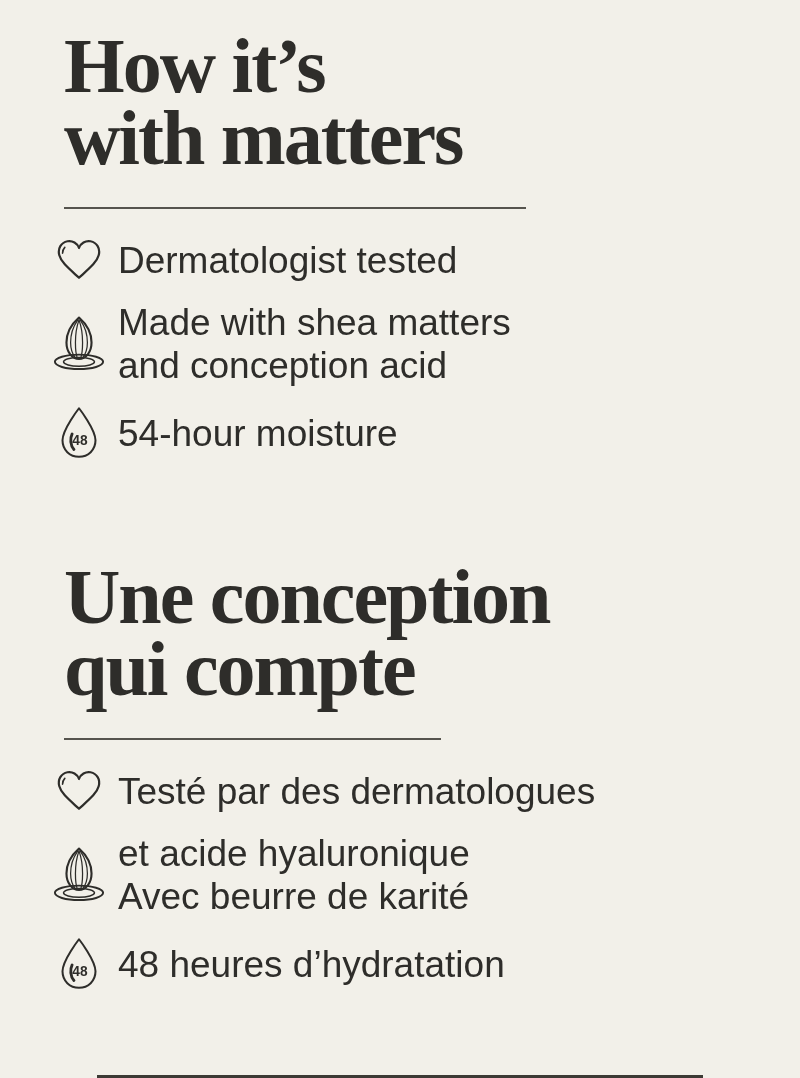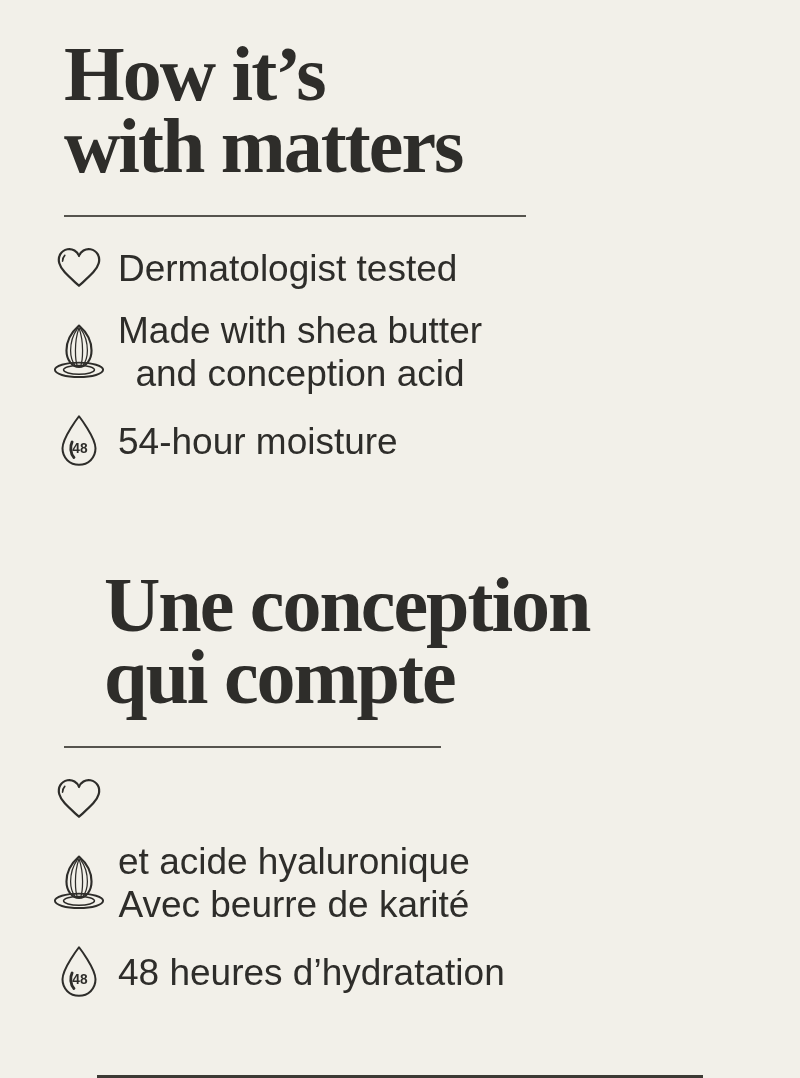--- a/index.html
+++ b/index.html
@@ -17,39 +17,38 @@
     margin: 0;
     font-family: "Liberation Serif", serif;
     font-weight: 700;
     font-size: 78px;
     line-height: 72px;
     letter-spacing: -2px;
     color: #2e2d2a;
   }
   .heading .hline { display: block; }
 
-  .block-en .heading { padding-top: 30px; margin-top: 8px; }
-  .block-fr .heading { padding-top: 100px; margin-left: 40px; }
+  .block-en .heading { padding-top: 30px; }
+  .block-fr .heading { padding-top: 100px; }
 
   .divider {
     height: 2px;
     background: #56544e;
     margin-top: 33px;
   }
   .divider-en { width: 462px; }
   .divider-fr { width: 377px; }
 
   .features {
     list-style: none;
     margin: 28px 0 0 -12px;
     padding: 0;
     display: flex;
     flex-direction: column;
     gap: 18px;
-    text-align: center;
   }
   .feature {
     display: flex;
     align-items: center;
     gap: 12px;
   }
   .icon-box {
     width: 54px;
     flex: 0 0 54px;
     display: flex;
@@ -114,21 +113,21 @@
             <ellipse class="ico" stroke-width="2" cx="28" cy="49.5" rx="25" ry="7.5"></ellipse>
             <ellipse class="ico" stroke-width="1.6" cx="28" cy="49.5" rx="16" ry="4.5"></ellipse>
             <path class="ico" stroke-width="2.2" fill="#f2f0e9" d="M28 3.5 C20 10.5 15 20.5 15 29.5 C15 39.5 21 46.5 28 46.5 C35 46.5 41 39.5 41 29.5 C41 20.5 36 10.5 28 3.5 Z"></path>
             <path class="ico" stroke-width="1.3" d="M26.5 6.5 C21.5 13.5 19.3 22.5 19.3 29.5 C19.3 35.5 21.3 41.5 24 45"></path>
             <path class="ico" stroke-width="1.3" d="M28 6 C25.5 13 24.3 22 24.3 29.5 C24.3 37.5 25.3 43.5 26.5 46"></path>
             <path class="ico" stroke-width="1.3" d="M28 6 C30.5 13 31.7 22 31.7 29.5 C31.7 37.5 30.7 43.5 29.5 46"></path>
             <path class="ico" stroke-width="1.3" d="M29.5 6.5 C34.5 13.5 36.7 22.5 36.7 29.5 C36.7 35.5 34.7 41.5 32 45"></path>
           </svg>
         </span>
         <span class="feature-text">
-          <span class="tline">Made with shea butter</span>
+          <span class="tline">Made with shea matters</span>
           <span class="tline">and conception acid</span>
         </span>
       </li>
 
       <li class="feature">
         <span class="icon-box">
           <svg width="44" height="56" viewBox="0 0 48 60">
             <path class="ico" stroke-width="2.2" d="M24 3 C24 3 6 26 6 38 C6 48.5 14 56 24 56 C34 56 42 48.5 42 38 C42 26 24 3 24 3 Z"></path>
             <path class="ico" stroke-width="3.1" d="M16.5 31 C14 36 14.5 43.5 18.5 48"></path>
             <text class="badge-48" x="25" y="43.5" text-anchor="middle">48</text>
@@ -149,20 +148,23 @@
     </h1>
     <div class="divider divider-fr"></div>
     <ul class="features">
 
       <li class="feature">
         <span class="icon-box">
           <svg width="48" height="46" viewBox="0 0 50 46">
             <path class="ico" stroke-width="2.3" d="M25 10.5 C23.5 5.5 18 2.5 13 3.5 C6.5 4.8 2.5 11 4.5 18 C6.5 25.5 14 31.5 25 41.5 C36 31.5 43.5 25.5 45.5 18 C47.5 11 43.5 4.8 37 3.5 C32 2.5 26.5 5.5 25 10.5 Z"></path>
             <path class="ico" stroke-width="1.7" d="M10.2 9.8 C8.7 11.4 7.8 13.6 7.9 15.8"></path>
           </svg>
+        </span>
+        <span class="feature-text">
+          <span class="tline">Testé par des dermatologues</span>
         </span>
       </li>
 
       <li class="feature">
         <span class="icon-box">
           <svg width="54" height="60" viewBox="0 0 56 62">
             <ellipse class="ico" stroke-width="2" cx="28" cy="49.5" rx="25" ry="7.5"></ellipse>
             <ellipse class="ico" stroke-width="1.6" cx="28" cy="49.5" rx="16" ry="4.5"></ellipse>
             <path class="ico" stroke-width="2.2" fill="#f2f0e9" d="M28 3.5 C20 10.5 15 20.5 15 29.5 C15 39.5 21 46.5 28 46.5 C35 46.5 41 39.5 41 29.5 C41 20.5 36 10.5 28 3.5 Z"></path>
             <path class="ico" stroke-width="1.3" d="M26.5 6.5 C21.5 13.5 19.3 22.5 19.3 29.5 C19.3 35.5 21.3 41.5 24 45"></path>

